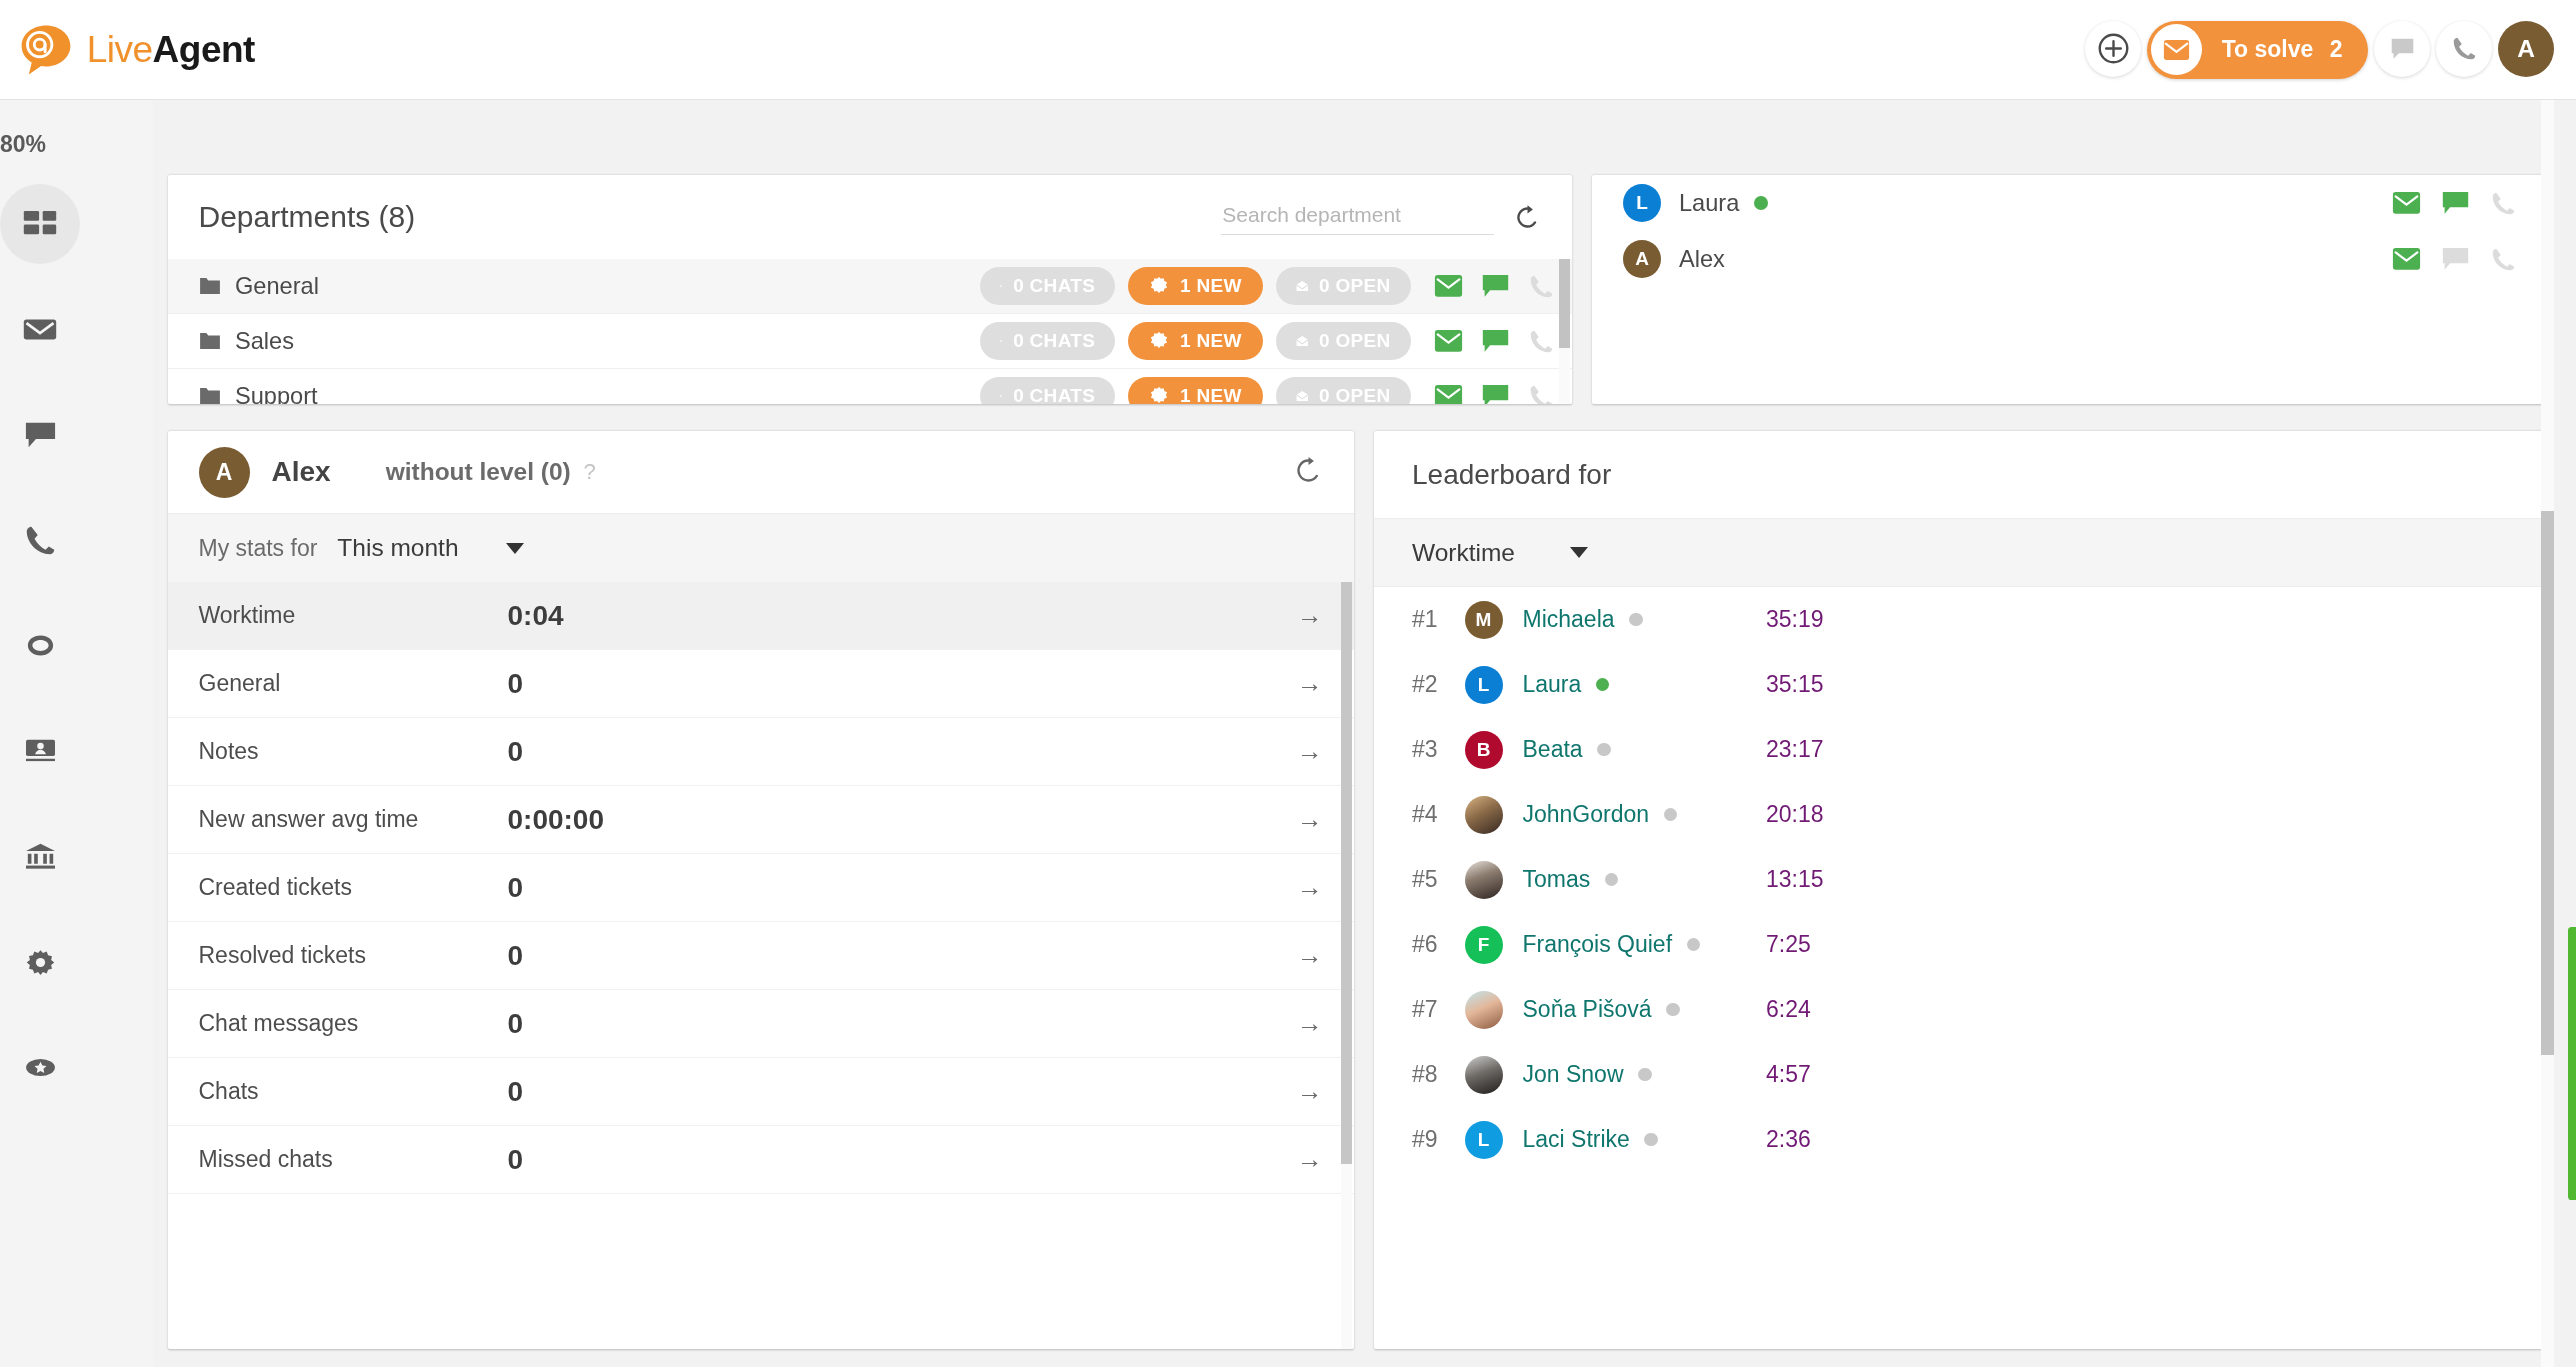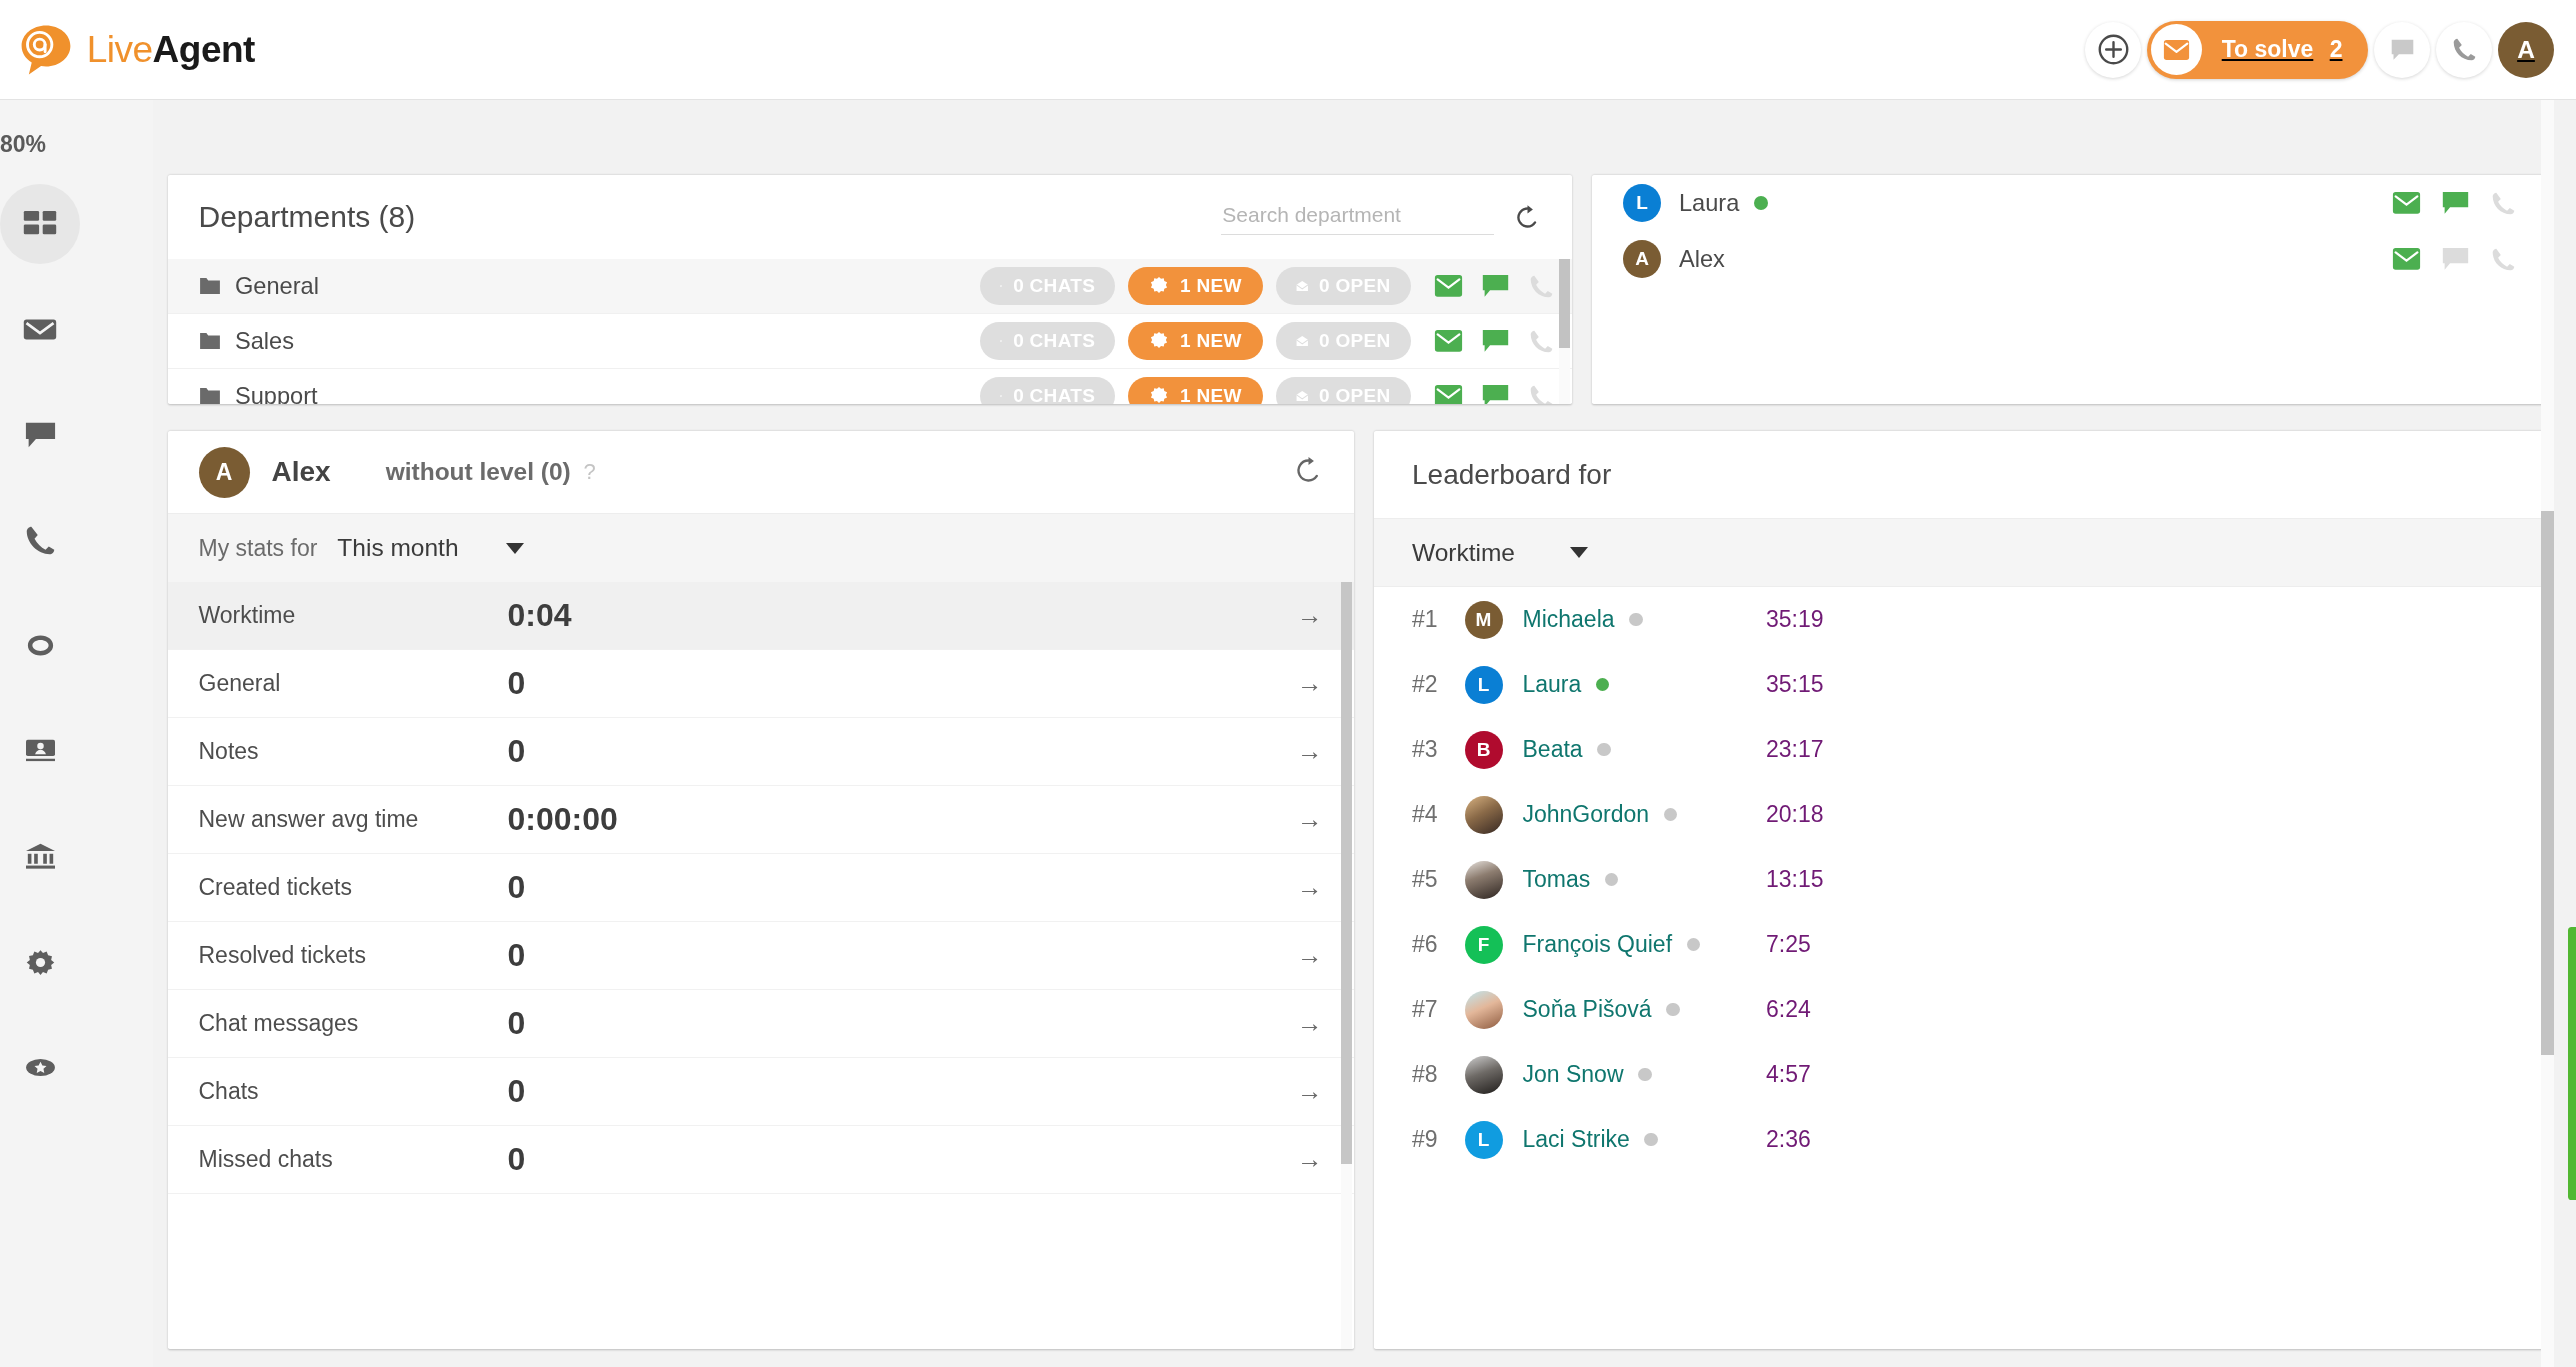--- a/index.html
+++ b/index.html
@@ -20,21 +20,21 @@
   .logo-bubble {
     width: 56px; height: 56px; position: relative; margin-right: 12.7px;
   }
   .logo-bubble svg { display: block; }
   .logo-text { font-size: 37px; font-weight: 400; letter-spacing: -0.5px; }
   .logo-live { color: #f0912c; font-weight: 400; }
   .logo-agent { color: #1a1a1a; font-weight: 700; }
 
   .top-actions {
     margin-left: auto; margin-right: 22px;
-    display: flex; align-items: center; gap: 6px; text-decoration: underline;
+    display: flex; align-items: flex-start; gap: 6px;
   }
   .circle-btn {
     width: 56px; height: 56px; border-radius: 50%;
     background: #ffffff; display: flex; align-items: center; justify-content: center;
     box-shadow: 0 0.9px 3.6px rgba(0,0,0,0.16); cursor: pointer;
   }
   .tosolve-pill {
     height: 58px; border-radius: 29px; background: #f2923c;
     display: flex; align-items: center; padding-right: 25.5px;
     box-shadow: 0 0.9px 3.6px rgba(0,0,0,0.18); cursor: pointer;
@@ -165,21 +165,21 @@
   }
   .caret { width: 0; height: 0; border-left: 9px solid transparent;
            border-right: 9px solid transparent; border-top: 11px solid #333; }
 
   .stat-row {
     height: 68px; display: flex; align-items: center; padding: 0 31px;
     border-bottom: 0.9px solid #f1f1f1; cursor: pointer;
   }
   .stat-row.highlight { background: #f0f0f0; }
   .stat-label { font-size: 23px; color: #4d4d4d; width: 309px; flex: 0 0 auto; }
-  .stat-value { font-size: 32px; font-weight: 700; color: #3d3d3d; }
+  .stat-value { font-size: 28px; font-weight: 700; color: #3d3d3d; }
   .stat-arrow { margin-left: auto; color: #6a6a6a; font-size: 25.5px; }
 
   .stats-scrollbar {
     position: absolute; right: 1.8px; top: 151px; width: 11px; height: 767px; background: #fafafa;
   }
   .stats-scrollbar .thumb {
     position: absolute; top: 0; left: 0; width: 11px; height: 582px; background: #c6c6c6;
   }
 
   

